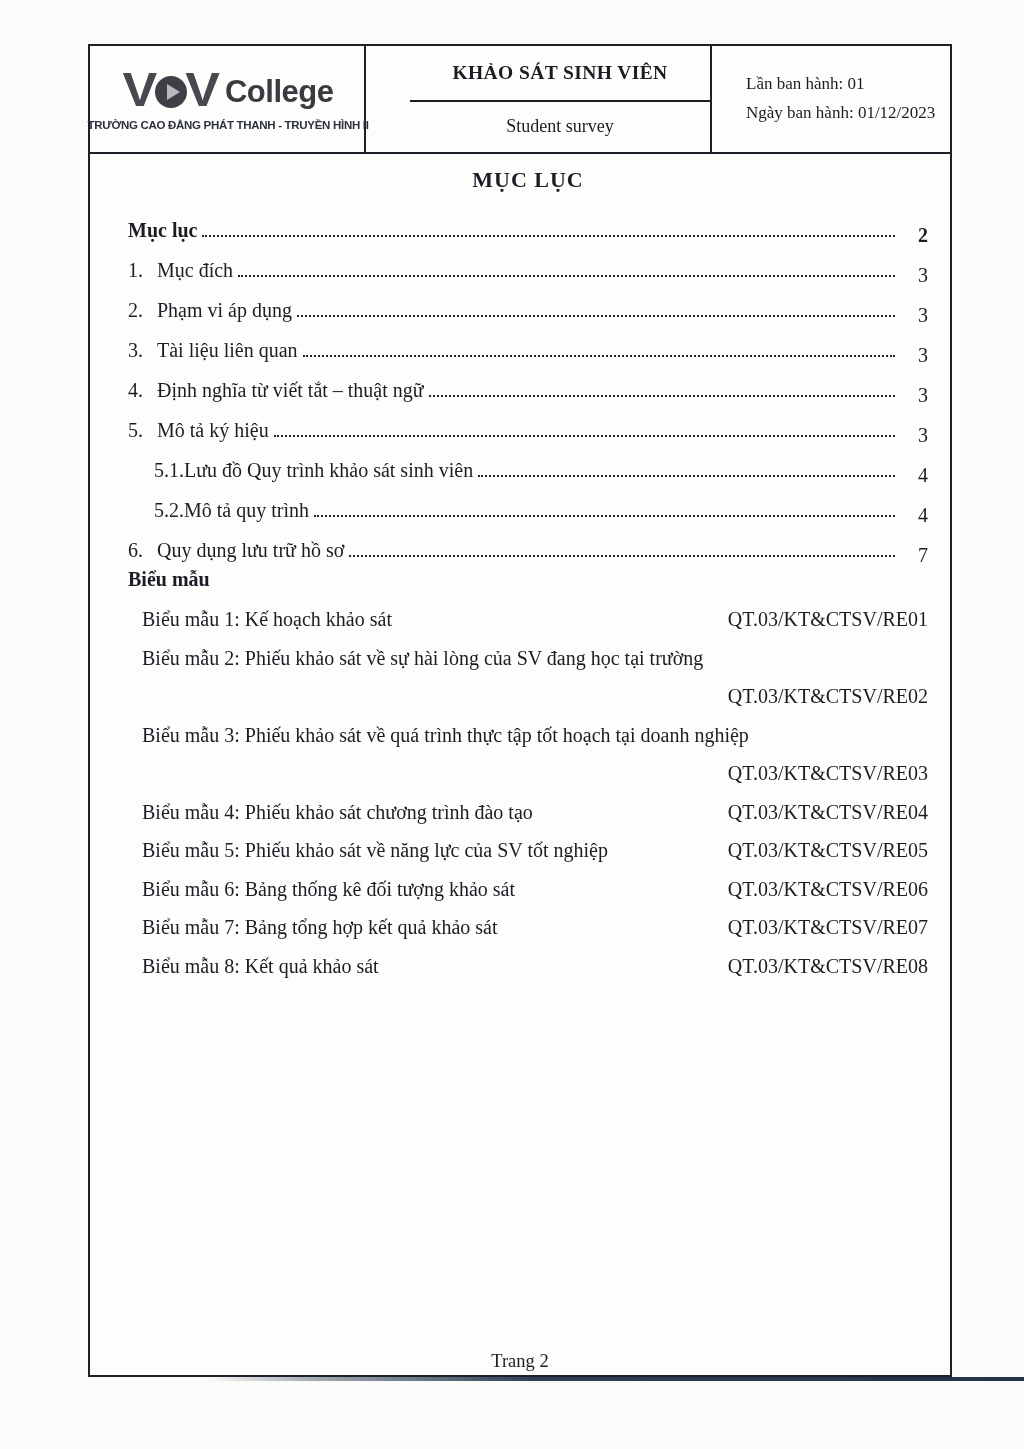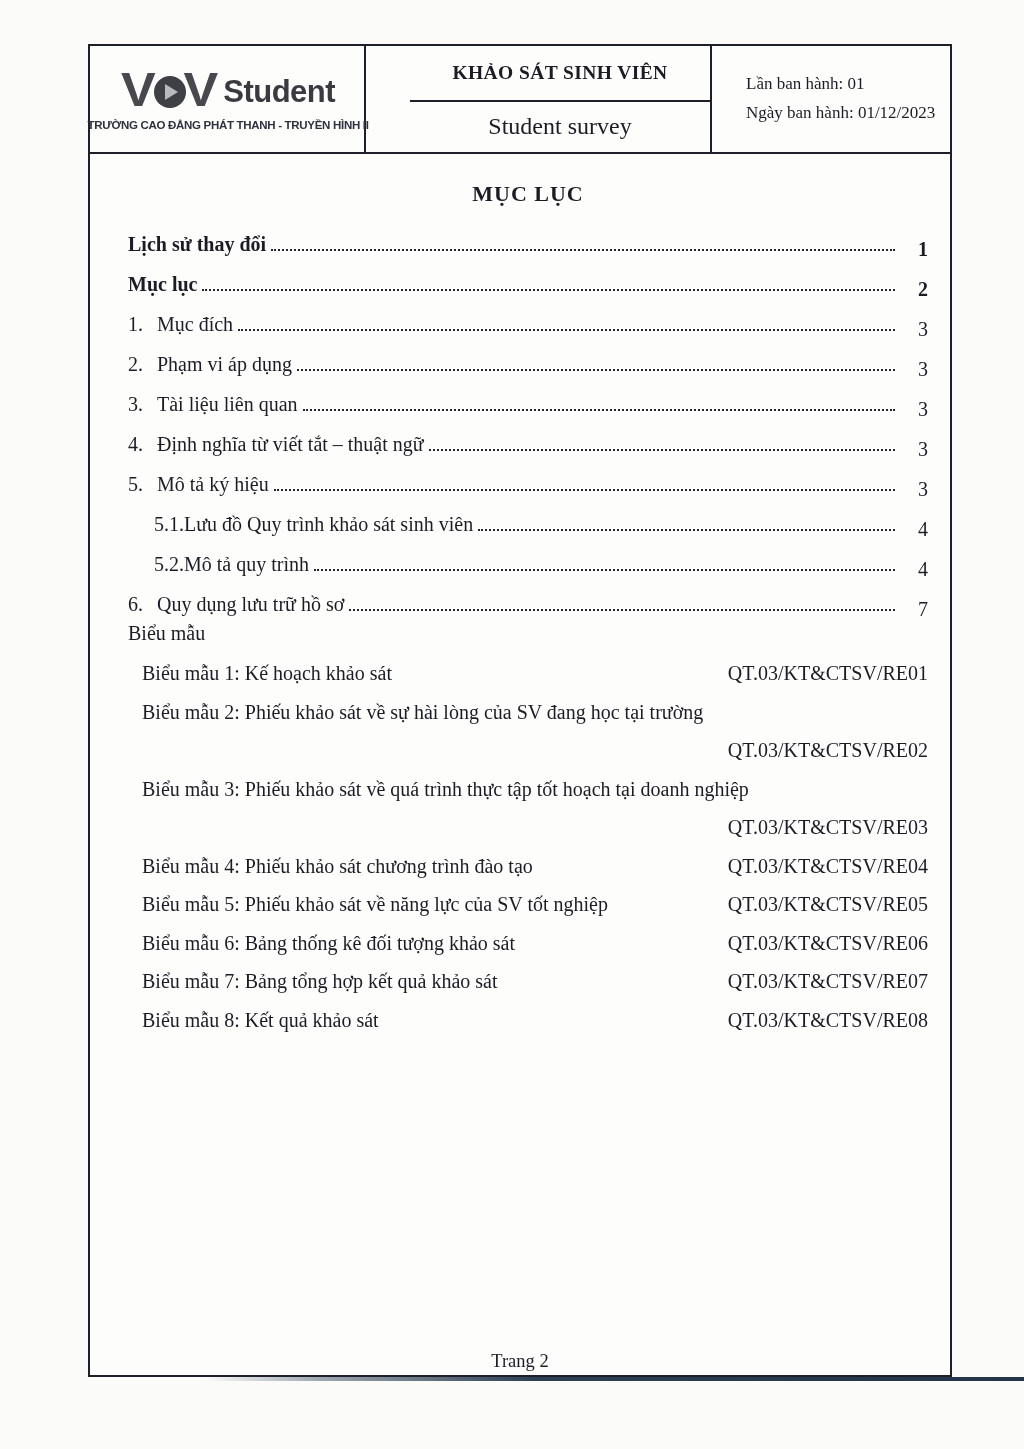--- a/index.html
+++ b/index.html
@@ -46,42 +46,42 @@
   .tagline{
     margin-top:7px;font-family:"Liberation Sans","DejaVu Sans",sans-serif;
     font-size:11.5px;font-weight:700;color:#2e3140;letter-spacing:-.3px;white-space:nowrap;
   }
   .mid-cell{border-right:2.5px solid #1e2029;display:flex;flex-direction:column;}
   .mid-top{
     flex:55;border-bottom:2px solid #1e2029;
     display:flex;align-items:center;justify-content:center;
     font-weight:700;font-size:19.5px;letter-spacing:.4px;
   }
-  .mid-bottom{flex:50;display:flex;align-items:center;justify-content:center;font-size:24px;}
+  .mid-bottom{flex:50;display:flex;align-items:center;justify-content:center;font-size:18px;}
   .right-cell{
     display:flex;flex-direction:column;justify-content:center;gap:9px;
     padding-left:34px;font-size:17px;line-height:20px;
   }
   
-  .content{padding:25px 22px 0 38px;}
+  .content{padding:11px 22px 0 38px;}
   .toc-title{
     text-align:center;font-size:22px;line-height:26px;font-weight:700;
     margin:2px 0 10px;letter-spacing:1px;
   }
   .toc-row{display:flex;align-items:flex-end;height:40px;font-size:20px;line-height:25px;}
   .toc-row.bold{font-weight:700;}
   .toc-row.indent{padding-left:26px;}
   .toc-row .num{display:inline-block;min-width:29px;flex:0 0 auto;}
   .toc-row .txt{flex:0 0 auto;white-space:nowrap;}
   .leader{
     flex:1 1 auto;border-bottom:2.5px dotted #23232d;
     margin:0 3px 6px 5px;min-width:20px;
   }
   .pagenum{flex:0 0 30px;text-align:right;transform:translateY(5px);}
-  .forms-heading{font-weight:400;font-size:20px;line-height:26px;margin:3px 0 2px;}
+  .forms-heading{font-weight:700;font-size:20px;line-height:26px;margin:3px 0 2px;}
   .form-row{
     display:flex;align-items:flex-end;height:38.5px;
     font-size:20px;line-height:25px;padding-left:14px;
   }
   .form-label{flex:1 1 auto;}
   .form-code{flex:0 0 auto;text-align:right;white-space:nowrap;}
   .form-row.code-row{justify-content:flex-end;}
   
   .footer{
     position:absolute;left:0;right:0;bottom:0;
@@ -100,43 +100,38 @@
 <div class="frame">
 
   <header class="hdr">
     <div class="cell logo-cell">
       <div class="logo-row">
         <span class="lv">V</span>
         <span class="lo">
             <span class="tri"></span>
           </span>
         <span class="lv">V</span>
-        <span class="lcollege">Student</span>
+        <span class="lcollege">College</span>
       </div>
       <div class="tagline">TRƯỜNG CAO ĐẲNG PHÁT THANH - TRUYỀN HÌNH II</div>
     </div>
     <div class="cell mid-cell">
       <div class="mid-top">KHẢO SÁT SINH VIÊN</div>
       <div class="mid-bottom">Student survey</div>
     </div>
     <div class="cell right-cell">
       <div>Lần ban hành: 01</div>
       <div>Ngày ban hành: 01/12/2023</div>
     </div>
   </header>
 
   <main class="content">
     <h1 class="toc-title">MỤC LỤC</h1>
     <div class="toc-list">
         <div class="toc-row bold">
-          <span class="txt">Lịch sử thay đổi</span>
-          <span class="leader"></span>
-          <span class="pagenum">1</span>
-        </div>
-        <div class="toc-row bold">
           <span class="txt">Mục lục</span>
           <span class="leader"></span>
           <span class="pagenum">2</span>
         </div>
         <div class="toc-row">
           <span class="num">1.</span>
           <span class="txt">Mục đích</span>
           <span class="leader"></span>
           <span class="pagenum">3</span>
         </div>

